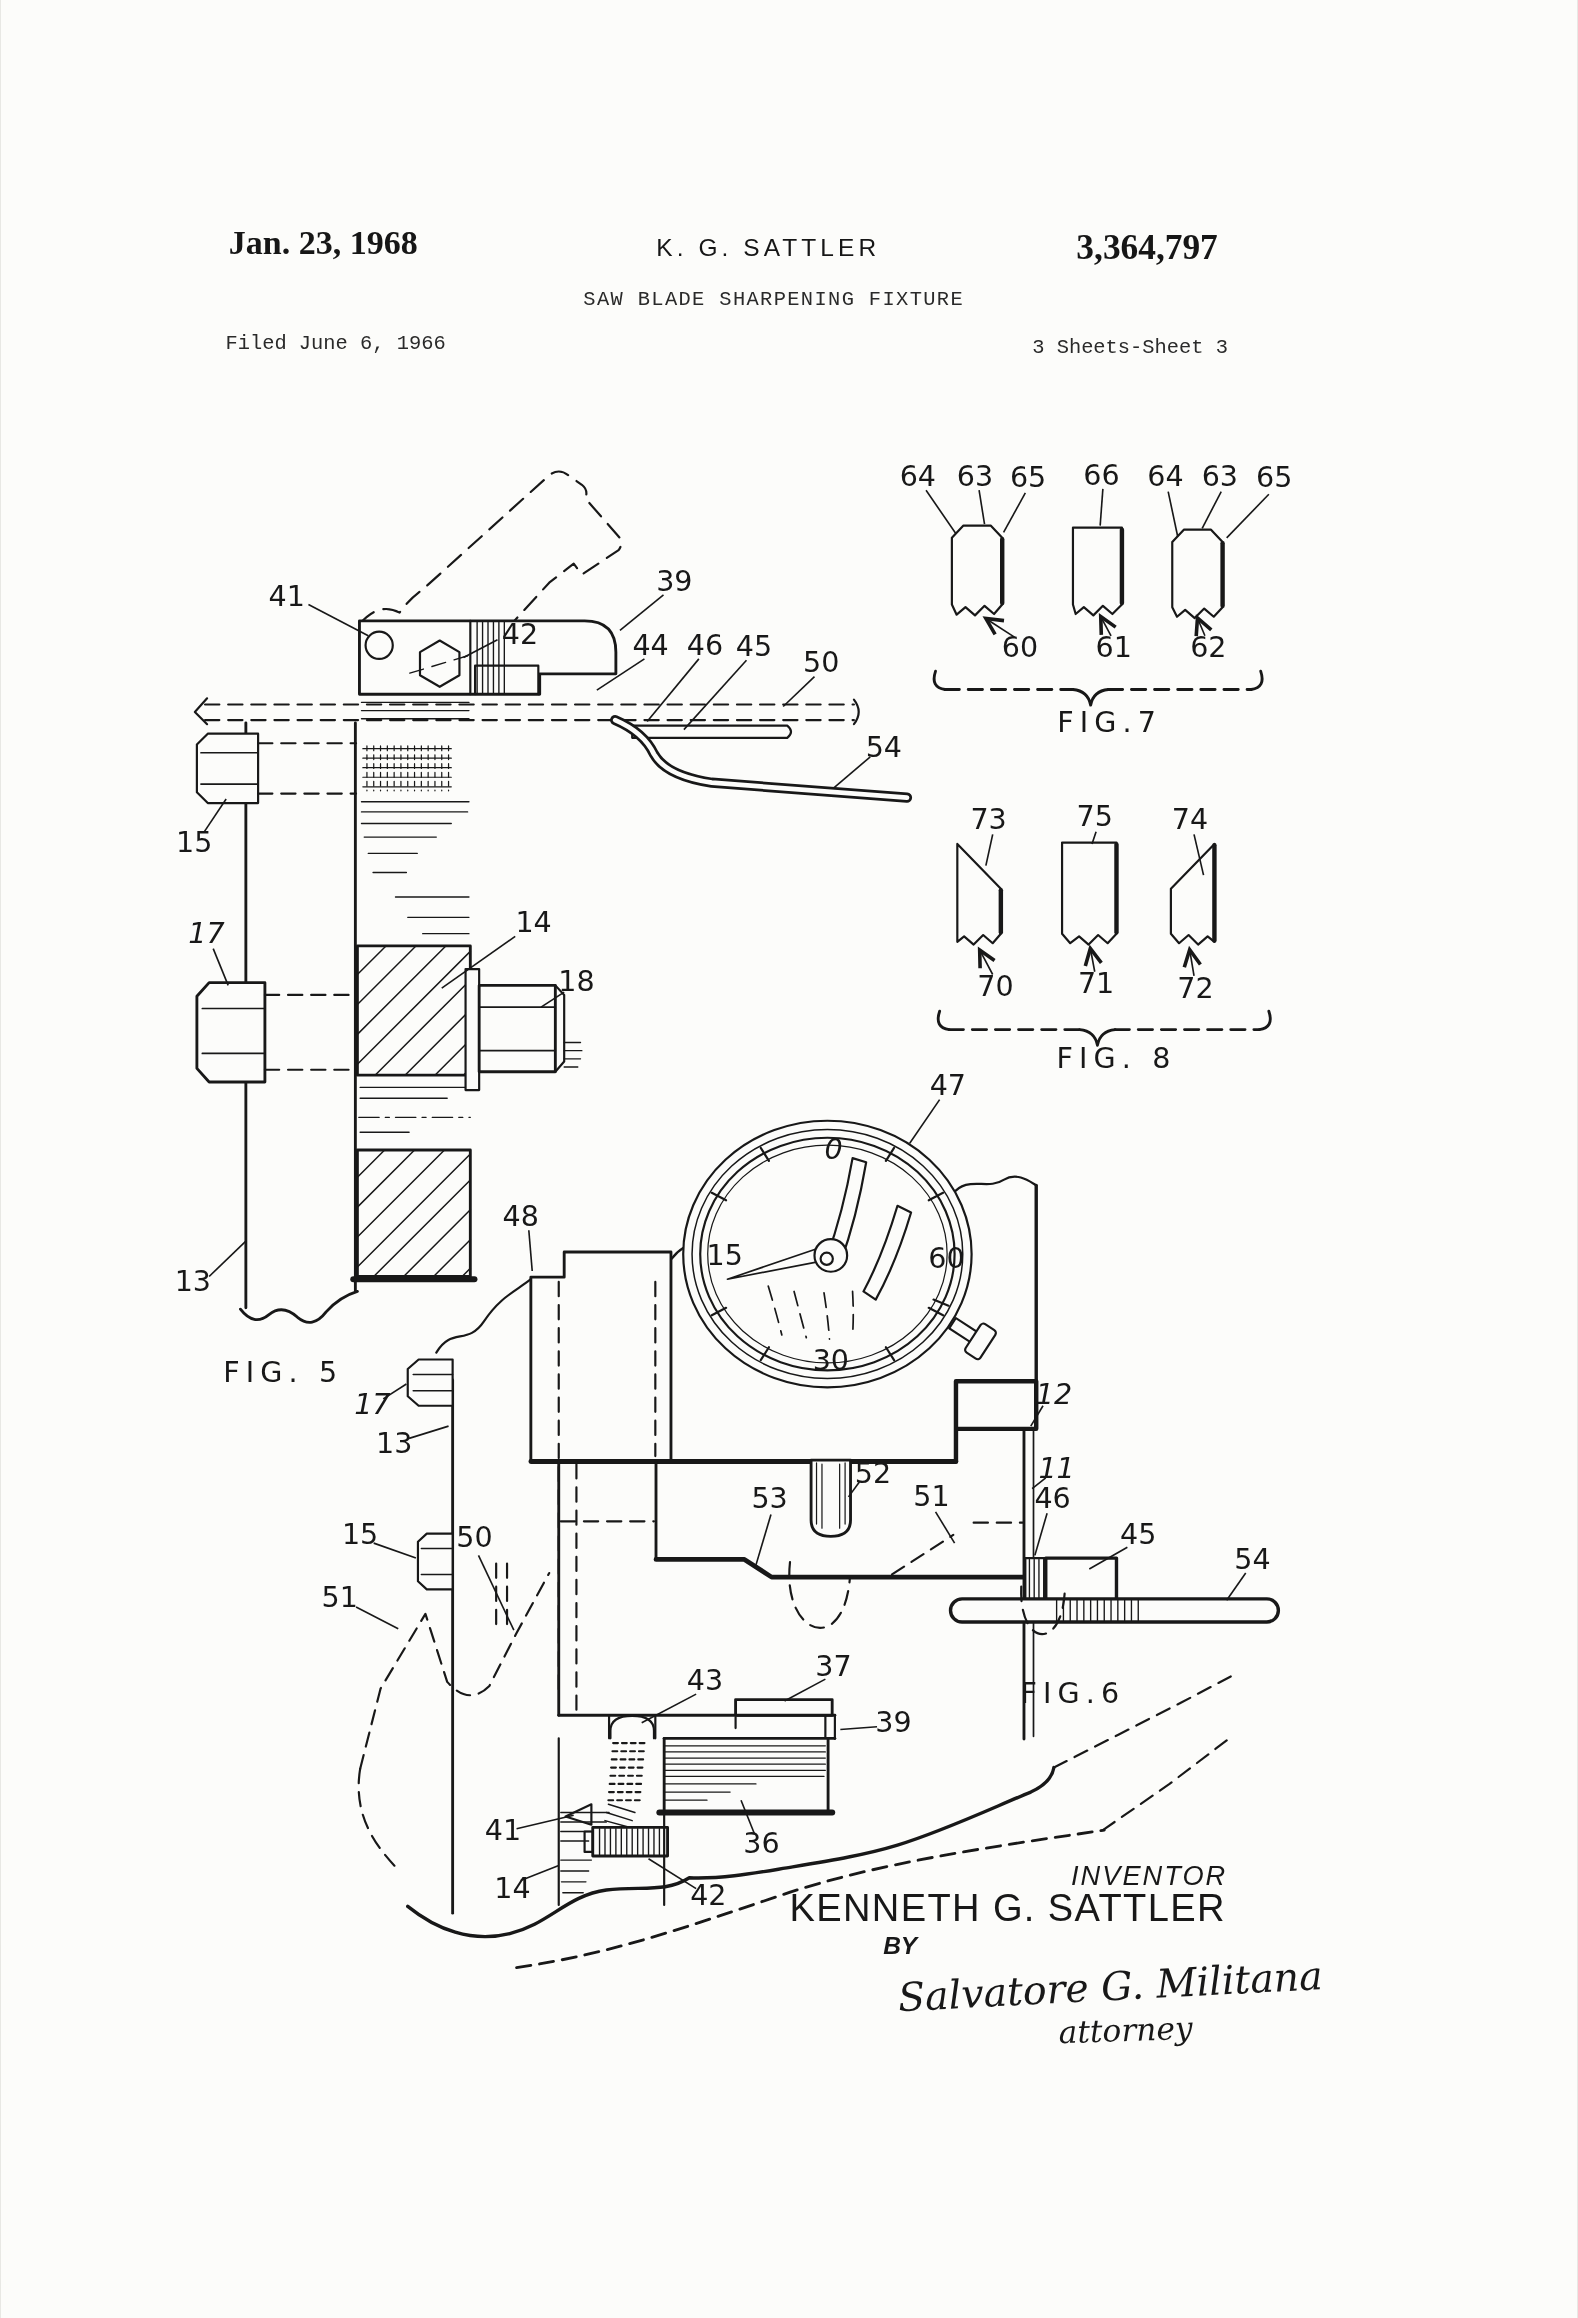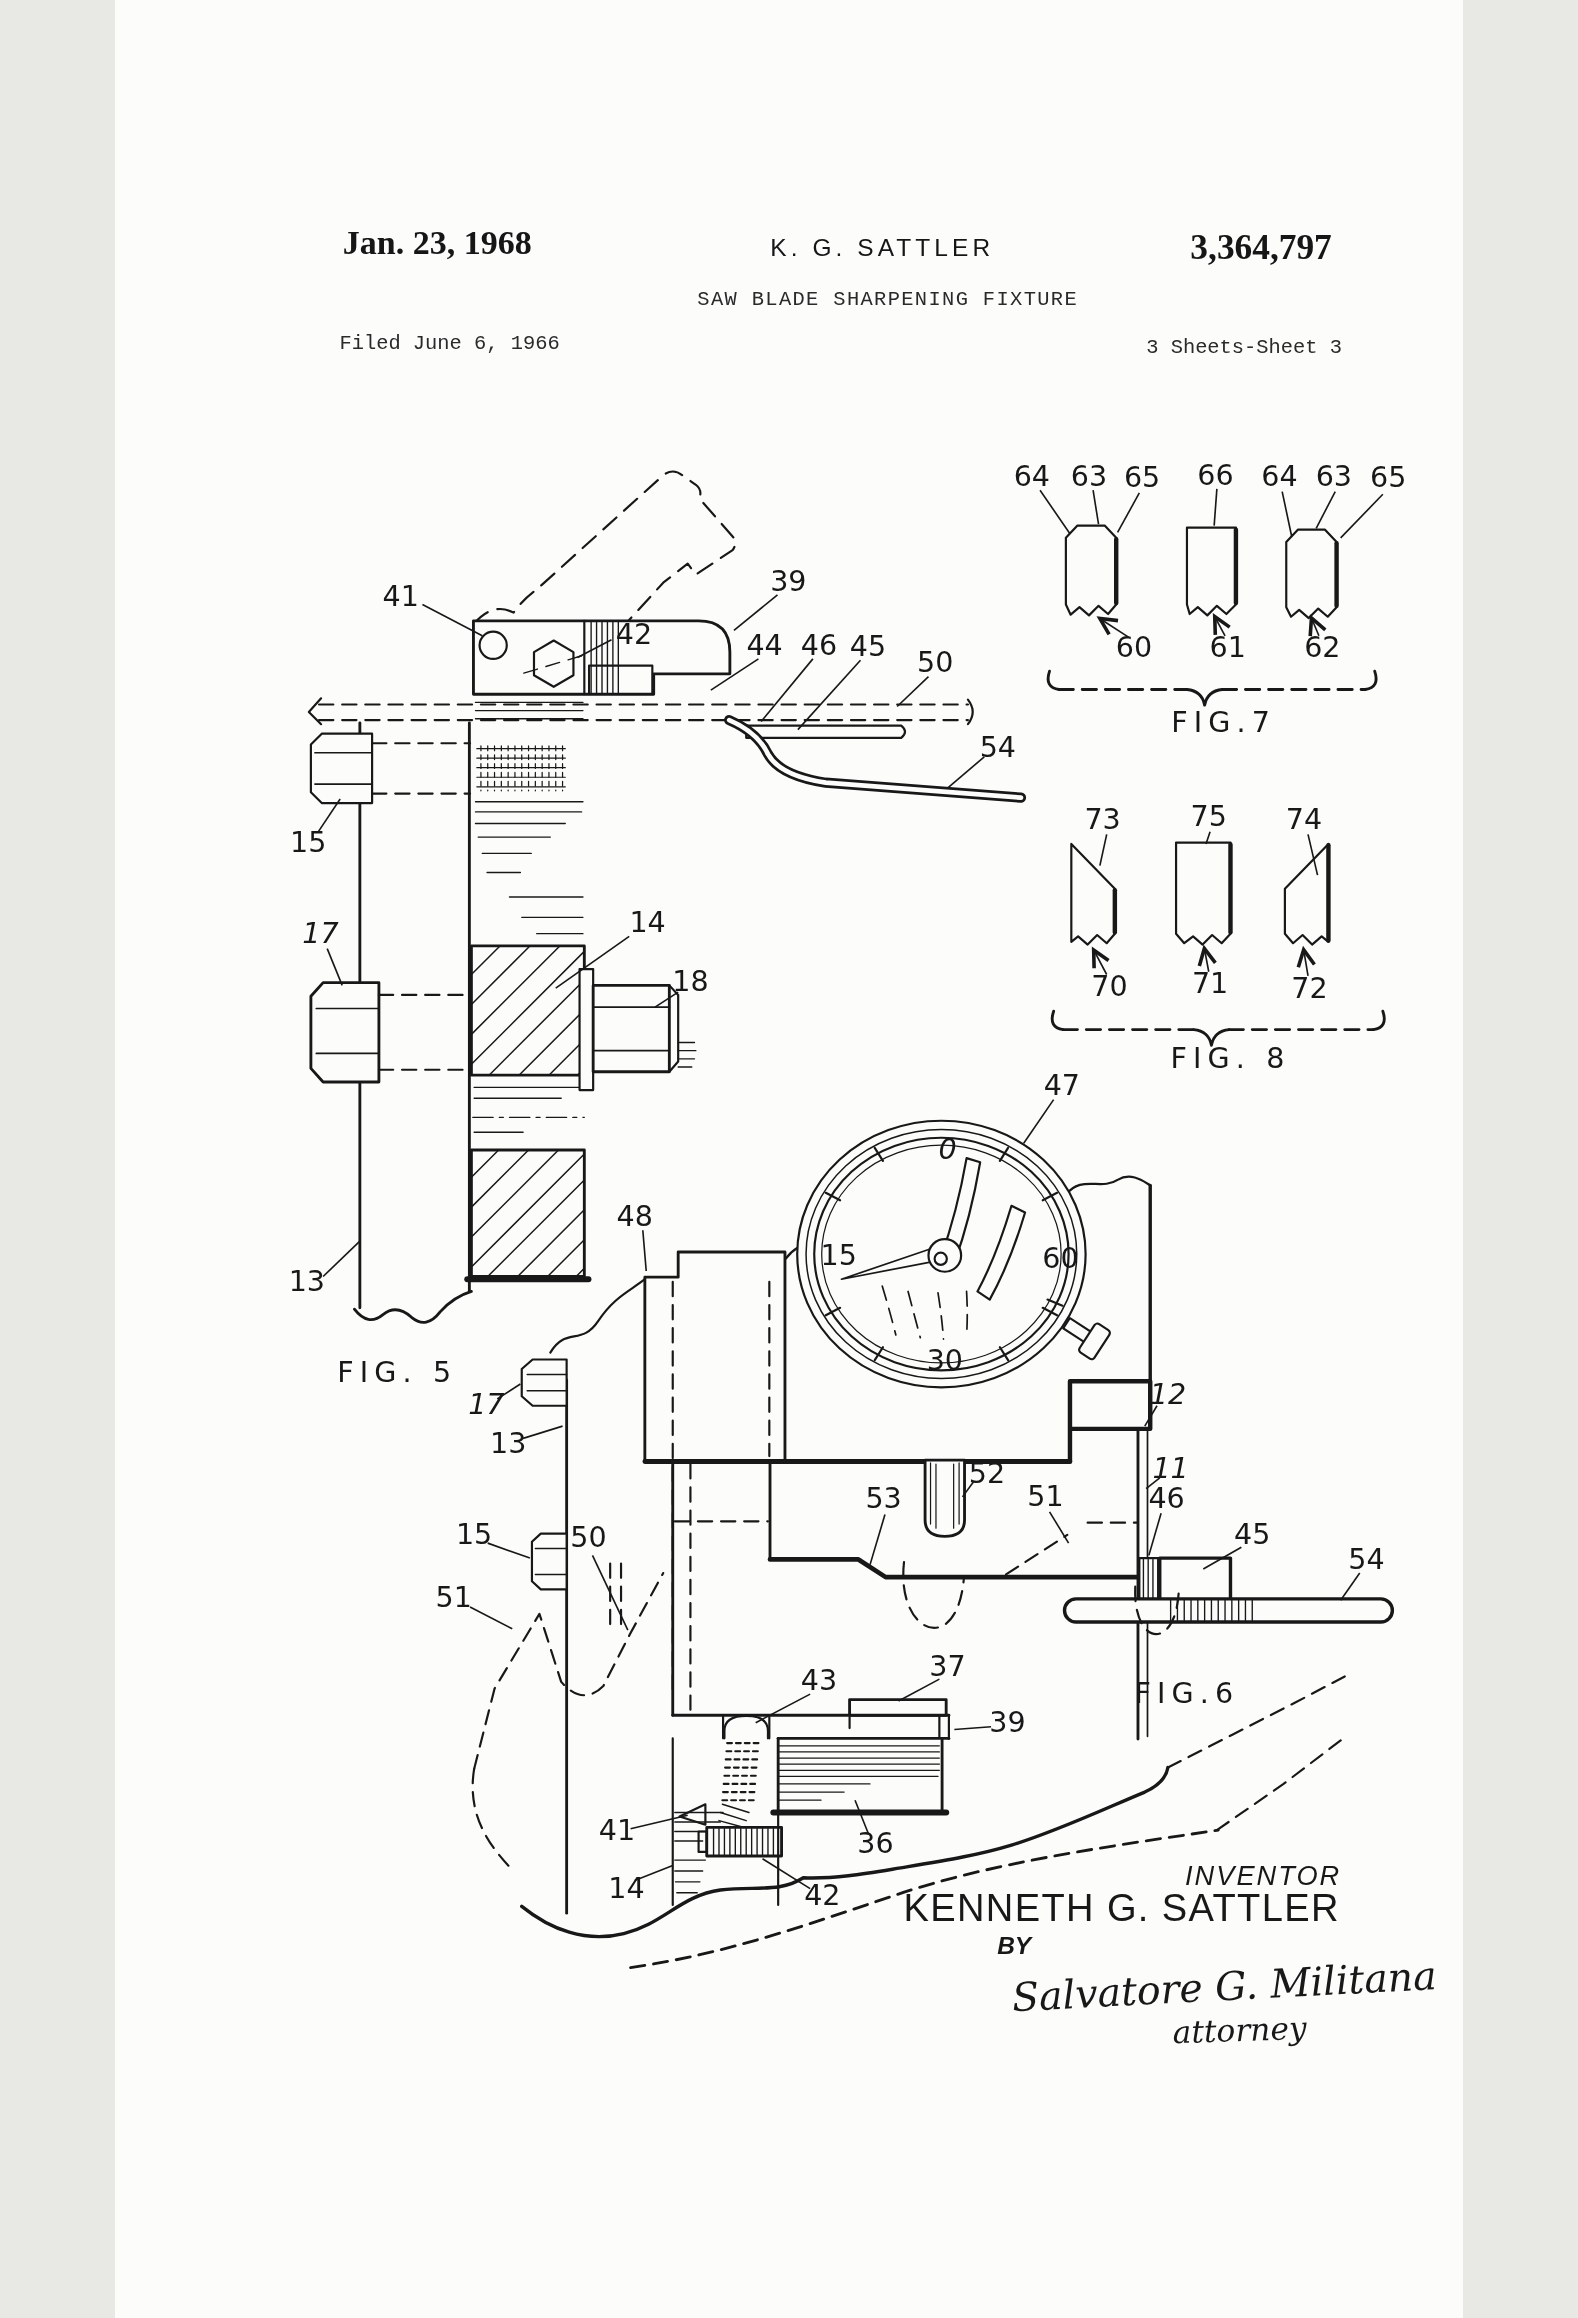--- a/index.html
+++ b/index.html
@@ -1,16 +1,16 @@
 <!DOCTYPE html>
 <html style="font-size:11px"><head>
 <meta charset="utf-8">
 <style>
   html,body{margin:0;padding:0;background:#e8e8e4;}
-  .page{position:relative;width:1348px;height:2319px;background:#fcfcfa;margin:0 auto;overflow:hidden;}
+  .page{position:relative;width:1576px;height:2319px;background:#fcfcfa;margin:0 auto;overflow:hidden;}
   svg{position:absolute;left:0;top:0;}
   .s{fill:none;stroke:#181818;stroke-width:3.2;stroke-linecap:round;stroke-linejoin:round;}
   .f{fill:#fcfcfa;}
   .w18{stroke-width:1.8}.w2{stroke-width:2}.w22{stroke-width:2.2}.w25{stroke-width:2.5}
   .w4{stroke-width:4.2}.w5{stroke-width:5}.w6{stroke-width:6.5}.w7{stroke-width:7}.w9{stroke-width:9}
   .d{stroke-dasharray:26 15;}
   .d2{stroke-dasharray:21 13;}
   .dd{stroke-dasharray:30 9 6 9;}
   .kn{stroke-dasharray:7 6;}
   .leader{stroke:#181818;stroke-width:2.4;fill:none;}

